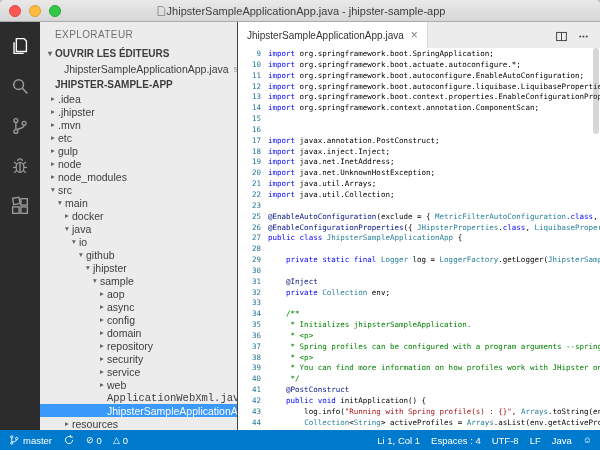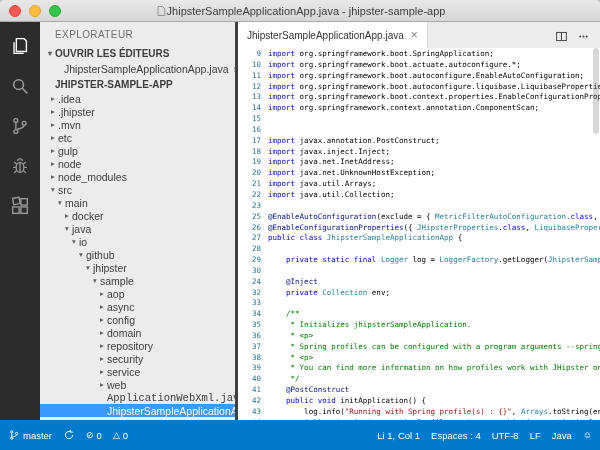--- a/index.html
+++ b/index.html
@@ -12,21 +12,21 @@
   .tl.yellow{background:#fdbc40;border:1px solid #de9f34}
   .tl.green{background:#33c748;border:1px solid #27aa35}
   .title-wrap{display:flex;align-items:center;gap:0;font-size:11px;color:#3c3c3c}
   .ticon{width:12px;height:12px;display:inline-block}
   .ticon svg{width:100%;height:100%}
   .main{flex:1;display:flex;min-height:0}
   .activitybar{width:40px;flex:none;background:#2c2c2c;display:flex;flex-direction:column;align-items:center;padding-top:6px}
   .ab-item{width:40px;height:40px;display:flex;align-items:center;justify-content:center;color:#9a9a9a;cursor:pointer}
   .ab-item svg{width:22px;height:22px}
   .ab-item.active{color:#fff}
-  .sidebar{width:198px;flex:none;background:#ececec;border-right:3px solid #404040;overflow:hidden;color:#3c3c3c;display:flex;flex-direction:column}
+  .sidebar{width:198px;flex:none;background:#ececec;border-right:1px solid #404040;overflow:hidden;color:#3c3c3c;display:flex;flex-direction:column}
   .sidebar-title{padding:7px 0 5px 15px;font-size:10px;color:#6f6f6f;letter-spacing:.4px;flex:none}
   .section-header{font-weight:700;font-size:10px;color:#3c3c3c;padding:2px 0 2px 8px;display:flex;align-items:center;gap:3px;height:16px;flex:none}
   .section-header.proj{padding-left:15px}
   .sh-chev{font-size:8px;color:#646464}
   .oe-item{height:15px;display:flex;align-items:center;padding-left:24px;white-space:nowrap;overflow:hidden;cursor:pointer;flex:none}
   .oe-label{font-size:10.5px}
   .oe-detail{font-size:9.5px;color:#9a9a9a;margin-left:5px}
   #tree{flex:1;overflow:hidden}
   .tree-row{height:13px;display:flex;align-items:center;white-space:nowrap;overflow:hidden;cursor:pointer}
   .twistie{width:10px;flex:none;font-size:7.5px;color:#646464;text-align:center}
@@ -44,21 +44,21 @@
   .line{height:10.85px;line-height:10.85px;display:flex;white-space:pre}
   .num{width:30px;flex:none;text-align:right;padding-right:7px;color:#237893}
   .sg-k{color:var(--kw,#0000ff)}
   .sg-t{color:var(--ty,#267f99)}
   .sg-a{color:var(--an,#001080)}
   .sg-s{color:var(--st,#a31515)}
   .sg-c{color:var(--cm,#008000)}
   .sg-p{color:#000}
   .scrollbar{position:absolute;right:0;top:0;width:8px;height:100%}
   .thumb{position:absolute;top:0;right:1px;width:6px;height:86px;background:rgba(110,110,110,.28);border-radius:3px;cursor:pointer}
-  .statusbar{height:30px;flex:none;background:var(--status-bg,#007acc);color:#fff;display:flex;align-items:center;justify-content:space-between;padding:0 8px;font-size:9.5px}
+  .statusbar{height:20px;flex:none;background:var(--status-bg,#007acc);color:#fff;display:flex;align-items:center;justify-content:space-between;padding:0 8px;font-size:9.5px}
   .sb-group{display:flex;align-items:center;gap:11px}
   .sb-item{display:flex;align-items:center;gap:3px;cursor:pointer}
   .sb-icon{display:inline-flex;width:12px;height:12px}
   .sb-icon svg{width:100%;height:100%}
   .sb-glyph{font-size:9px;line-height:1}
 </style>
 </head>
 <body>
 
 <div class="window">
@@ -273,21 +273,21 @@
           <div class="line"><span class="num">20</span><span class="txt"><span class="sg-k">import</span><span class="sg-p"> java.net.UnknownHostException;</span></span></div>
           <div class="line"><span class="num">21</span><span class="txt"><span class="sg-k">import</span><span class="sg-p"> java.util.Arrays;</span></span></div>
           <div class="line"><span class="num">22</span><span class="txt"><span class="sg-k">import</span><span class="sg-p"> java.util.Collection;</span></span></div>
           <div class="line"><span class="num">23</span><span class="txt"></span></div>
           <div class="line"><span class="num">25</span><span class="txt"><span class="sg-a">@EnableAutoConfiguration</span><span class="sg-p">(exclude = { </span><span class="sg-t">MetricFilterAutoConfiguration</span><span class="sg-p">.</span><span class="sg-k">class</span><span class="sg-p">, </span></span></div>
           <div class="line"><span class="num">26</span><span class="txt"><span class="sg-a">@EnableConfigurationProperties</span><span class="sg-p">({ </span><span class="sg-t">JHipsterProperties</span><span class="sg-p">.</span><span class="sg-k">class</span><span class="sg-p">, </span><span class="sg-t">LiquibaseProperties</span></span></div>
           <div class="line"><span class="num">27</span><span class="txt"><span class="sg-k">public</span><span class="sg-p"> </span><span class="sg-k">class</span><span class="sg-p"> </span><span class="sg-t">JhipsterSampleApplicationApp</span><span class="sg-p"> {</span></span></div>
           <div class="line"><span class="num">28</span><span class="txt"></span></div>
           <div class="line"><span class="num">29</span><span class="txt"><span class="sg-p">    </span><span class="sg-k">private</span><span class="sg-p"> </span><span class="sg-k">static</span><span class="sg-p"> </span><span class="sg-k">final</span><span class="sg-p"> </span><span class="sg-t">Logger</span><span class="sg-p"> log = </span><span class="sg-t">LoggerFactory</span><span class="sg-p">.getLogger(</span><span class="sg-t">JhipsterSampleApplicationApp</span></span></div>
           <div class="line"><span class="num">30</span><span class="txt"></span></div>
-          <div class="line"><span class="num">24</span><span class="txt"><span class="sg-p">    </span><span class="sg-a">@Inject</span></span></div>
+          <div class="line"><span class="num">31</span><span class="txt"><span class="sg-p">    </span><span class="sg-a">@Inject</span></span></div>
           <div class="line"><span class="num">32</span><span class="txt"><span class="sg-p">    </span><span class="sg-k">private</span><span class="sg-p"> </span><span class="sg-t">Collection</span><span class="sg-p"> env;</span></span></div>
           <div class="line"><span class="num">33</span><span class="txt"></span></div>
           <div class="line"><span class="num">34</span><span class="txt"><span class="sg-p">    </span><span class="sg-c">/**</span></span></div>
           <div class="line"><span class="num">35</span><span class="txt"><span class="sg-p">    </span><span class="sg-c"> * Initializes jhipsterSampleApplication.</span></span></div>
           <div class="line"><span class="num">36</span><span class="txt"><span class="sg-p">    </span><span class="sg-c"> * &lt;p&gt;</span></span></div>
           <div class="line"><span class="num">37</span><span class="txt"><span class="sg-p">    </span><span class="sg-c"> * Spring profiles can be configured with a program arguments --spring.profiles.active=your-active-profile</span></span></div>
           <div class="line"><span class="num">38</span><span class="txt"><span class="sg-p">    </span><span class="sg-c"> * &lt;p&gt;</span></span></div>
           <div class="line"><span class="num">39</span><span class="txt"><span class="sg-p">    </span><span class="sg-c"> * You can find more information on how profiles work with JHipster on </span></span></div>
           <div class="line"><span class="num">40</span><span class="txt"><span class="sg-p">    </span><span class="sg-c"> */</span></span></div>
           <div class="line"><span class="num">41</span><span class="txt"><span class="sg-p">    </span><span class="sg-a">@PostConstruct</span></span></div>

